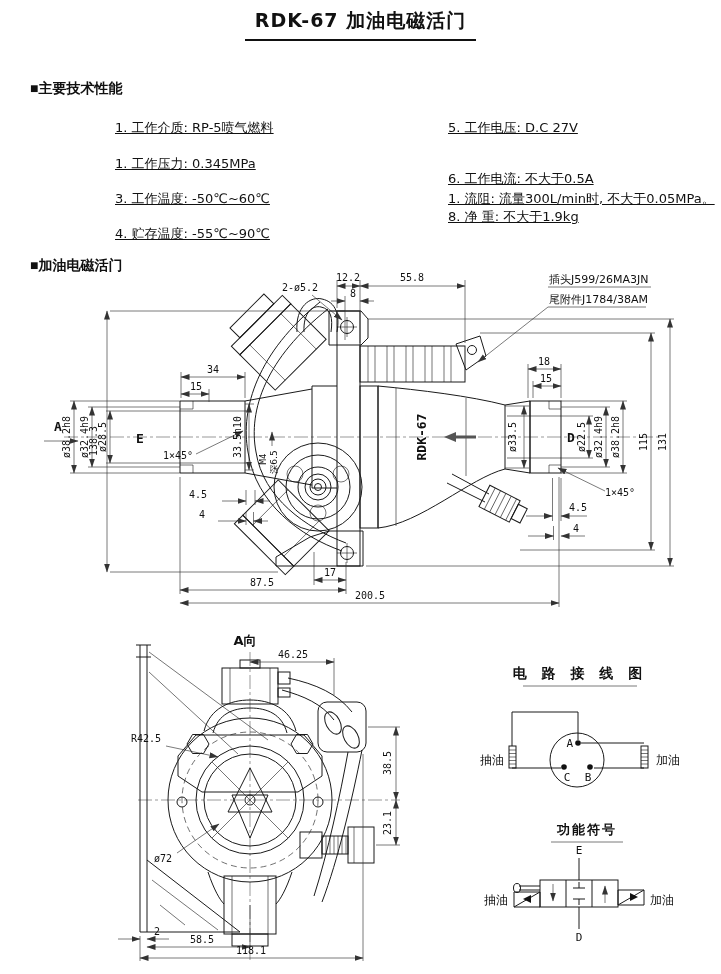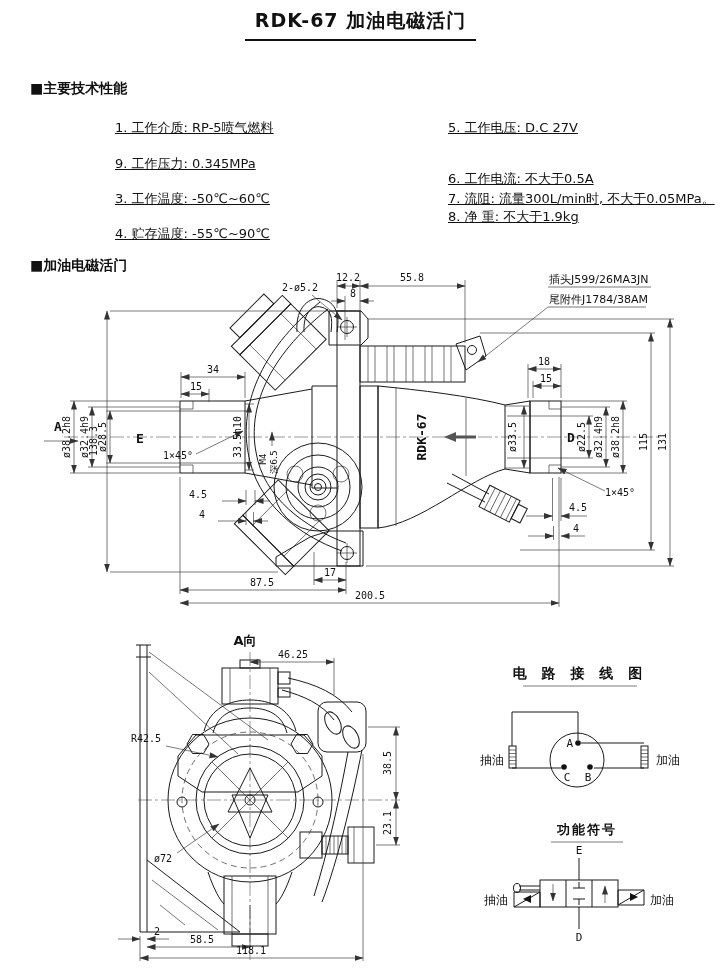--- a/index.html
+++ b/index.html
@@ -1,21 +1,21 @@
 <!DOCTYPE html>
 <html><head>
 <meta charset="utf-8">
 <style>
   html,body{margin:0;padding:0;background:#e8e8e8;}
   .page{position:relative;width:721px;height:974px;background:#ffffff;margin:0 auto;overflow:hidden;
         font-family:"DejaVu Sans","Liberation Sans",sans-serif;color:#111;}
   .title-wrap{position:absolute;top:8px;left:0;width:100%;text-align:center;}
   .title{display:inline-block;font-size:19px;font-weight:bold;letter-spacing:1px;
          padding:0 10px 5px 10px;border-bottom:2px solid #111;}
-  .sec-head{position:absolute;left:30px;font-size:14px;font-weight:bold;white-space:nowrap;}
+  .sec-head{position:absolute;left:30px;font-size:14px;font-weight:bold;white-space:nowrap;font-family:Liberation Serif, serif;}
   .spec{position:absolute;font-size:13px;white-space:nowrap;text-decoration:underline;}
   svg{position:absolute;left:0;top:268px;}
   .ln{fill:none;stroke:#1a1a1a;stroke-width:1;}
   .thin{fill:none;stroke:#1a1a1a;stroke-width:.6;}
   .dim{fill:none;stroke:#333;stroke-width:.65;}
   .d2{marker-start:url(#ms);marker-end:url(#me);}
   .d1{marker-end:url(#me);}
   .cl{fill:none;stroke:#555;stroke-width:.6;stroke-dasharray:14 3 3 3;}
   .dash{fill:none;stroke:#333;stroke-width:.7;stroke-dasharray:6 4;}
   text{fill:#111;}
@@ -30,26 +30,26 @@
 
 <div class="page">
 
   <div class="title-wrap">
     <span class="title">RDK-67 加油电磁活门</span>
   </div>
 
   <div class="sec-head" style="top:80px">■主要技术性能</div>
 
   <div class="spec" style="left:115px;top:119px">1. 工作介质: RP-5喷气燃料</div>
-  <div class="spec" style="left:115px;top:155px">9. 工作压力: 0.345MPa</div>
+  <div class="spec" style="left:115px;top:155px">1. 工作压力: 0.345MPa</div>
   <div class="spec" style="left:115px;top:190px">3. 工作温度: -50℃~60℃</div>
   <div class="spec" style="left:115px;top:225px">4. 贮存温度: -55℃~90℃</div>
   <div class="spec" style="left:448px;top:119px">5. 工作电压: D.C 27V</div>
   <div class="spec" style="left:448px;top:170px">6. 工作电流: 不大于0.5A</div>
-  <div class="spec" style="left:448px;top:190px">7. 流阻: 流量300L/min时, 不大于0.05MPa。</div>
+  <div class="spec" style="left:448px;top:190px">1. 流阻: 流量300L/min时, 不大于0.05MPa。</div>
   <div class="spec" style="left:448px;top:208px">8. 净  重: 不大于1.9kg</div>
 
   <div class="sec-head" style="top:257px">■加油电磁活门</div>
 
   <svg width="721" height="706" viewBox="0 268 721 706">
     <defs>
       <marker id="me" orient="auto" refX="8.5" refY="3" markerWidth="10" markerHeight="7" markerUnits="userSpaceOnUse">
         <path d="M0,0 L9,3 L0,6 Z" fill="#333"></path>
       </marker>
       <marker id="ms" orient="auto-start-reverse" refX="8.5" refY="3" markerWidth="10" markerHeight="7" markerUnits="userSpaceOnUse">

